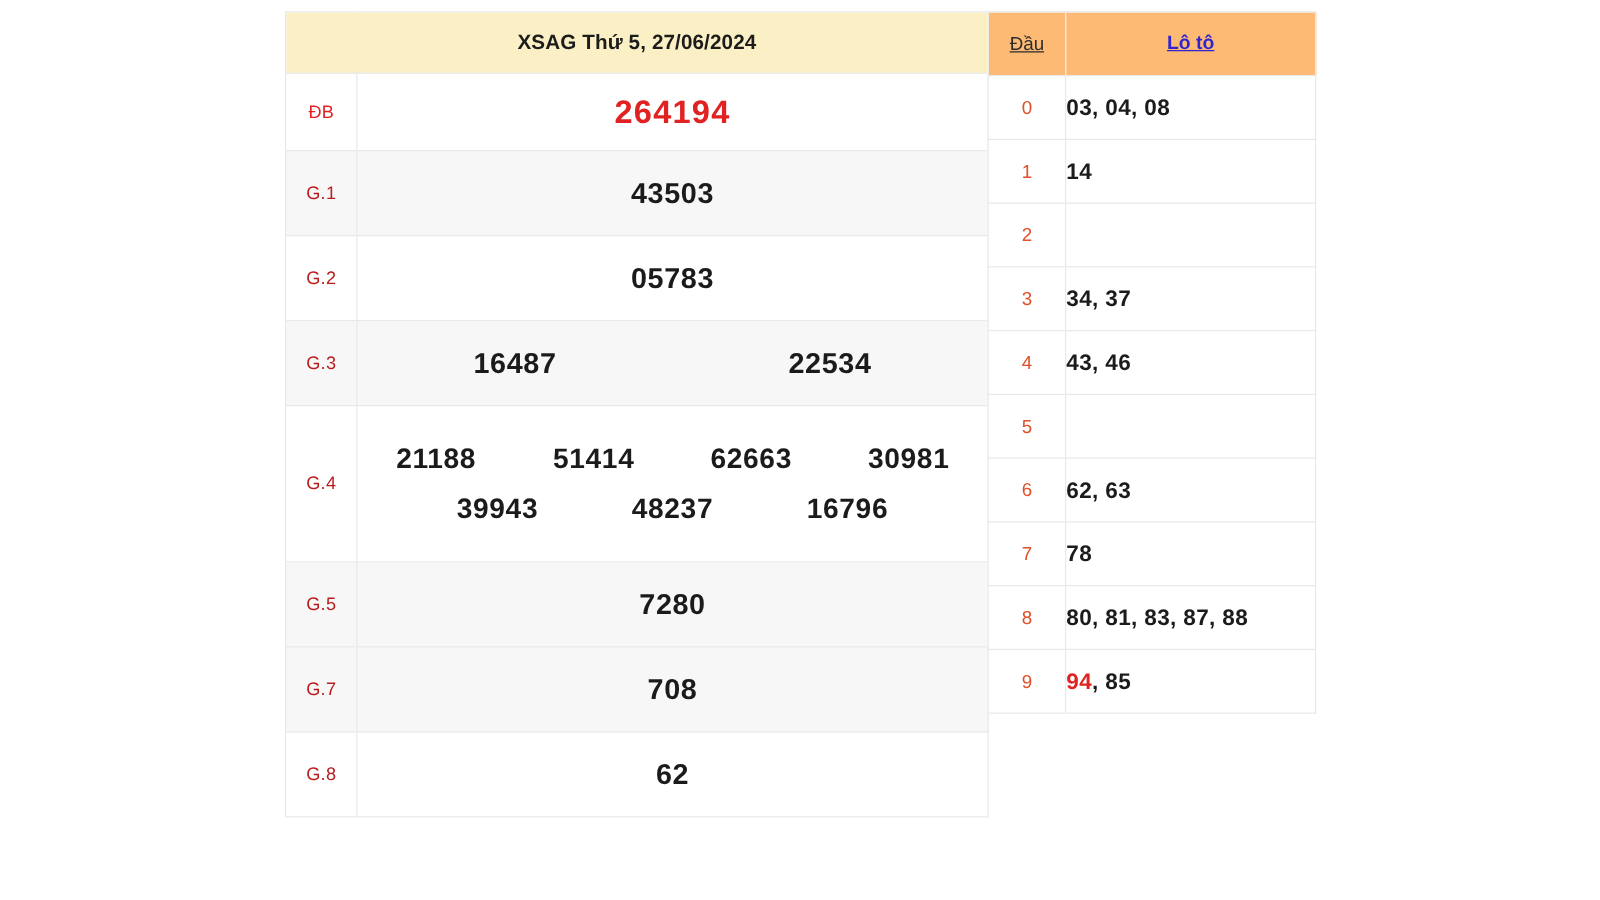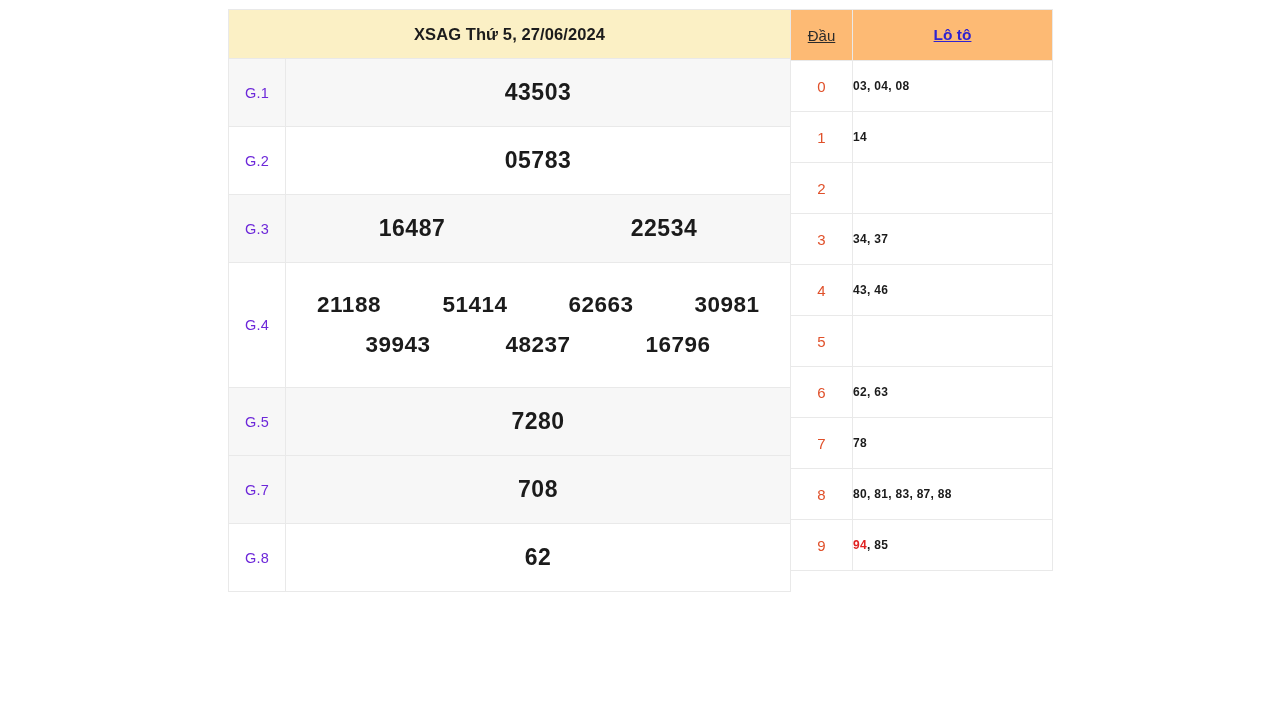--- a/index.html
+++ b/index.html
@@ -51,21 +51,21 @@
     padding: 0;
     vertical-align: middle;
   }
 
   .row-white   { background: #ffffff; }
   .row-grey    { background: #f7f7f7; }
 
   .plabel {
     text-align: center;
     vertical-align: middle;
-    color: #6d28d9;
+    color: #b91c1c;
     font-size: 14.5px;
     font-weight: normal;
     letter-spacing: 0.2px;
   }
   .plabel.db {
     color: #e02222;
     font-size: 14.5px;
   }
 
   .pvalues {
@@ -155,21 +155,21 @@
   .ldigit {
     text-align: center;
     color: #e0502a;
     font-size: 15px;
     font-weight: normal;
     background: #ffffff;
   }
   .lnums {
     background: #ffffff;
     color: #1b1b1b;
-    font-size: 12px;
+    font-size: 18px;
     font-weight: bold;
     letter-spacing: 0.3px;
     padding-left: 14px;
     box-sizing: border-box;
     white-space: nowrap;
   }
   .lnums .hit { color: #e02222; }
 </style>
 </head>
 <body>
@@ -179,20 +179,28 @@
   <table class="prize-table">
     <colgroup>
         <col class="label-col">
         <col class="value-col">
       </colgroup>
     <tbody>
       <tr>
         <td class="prize-header-cell" colspan="2">XSAG Thứ 5, 27/06/2024</td>
       </tr>
 
+      <tr class="row-white h-db">
+        <td class="plabel db">ĐB</td>
+        <td>
+          <div class="pvalues single">
+            <span class="pnum db-num">264194</span>
+          </div>
+        </td>
+      </tr>
 
       <tr class="row-grey h-std">
         <td class="plabel">G.1</td>
         <td>
           <div class="pvalues single">
             <span class="pnum">43503</span>
           </div>
         </td>
       </tr>
 

